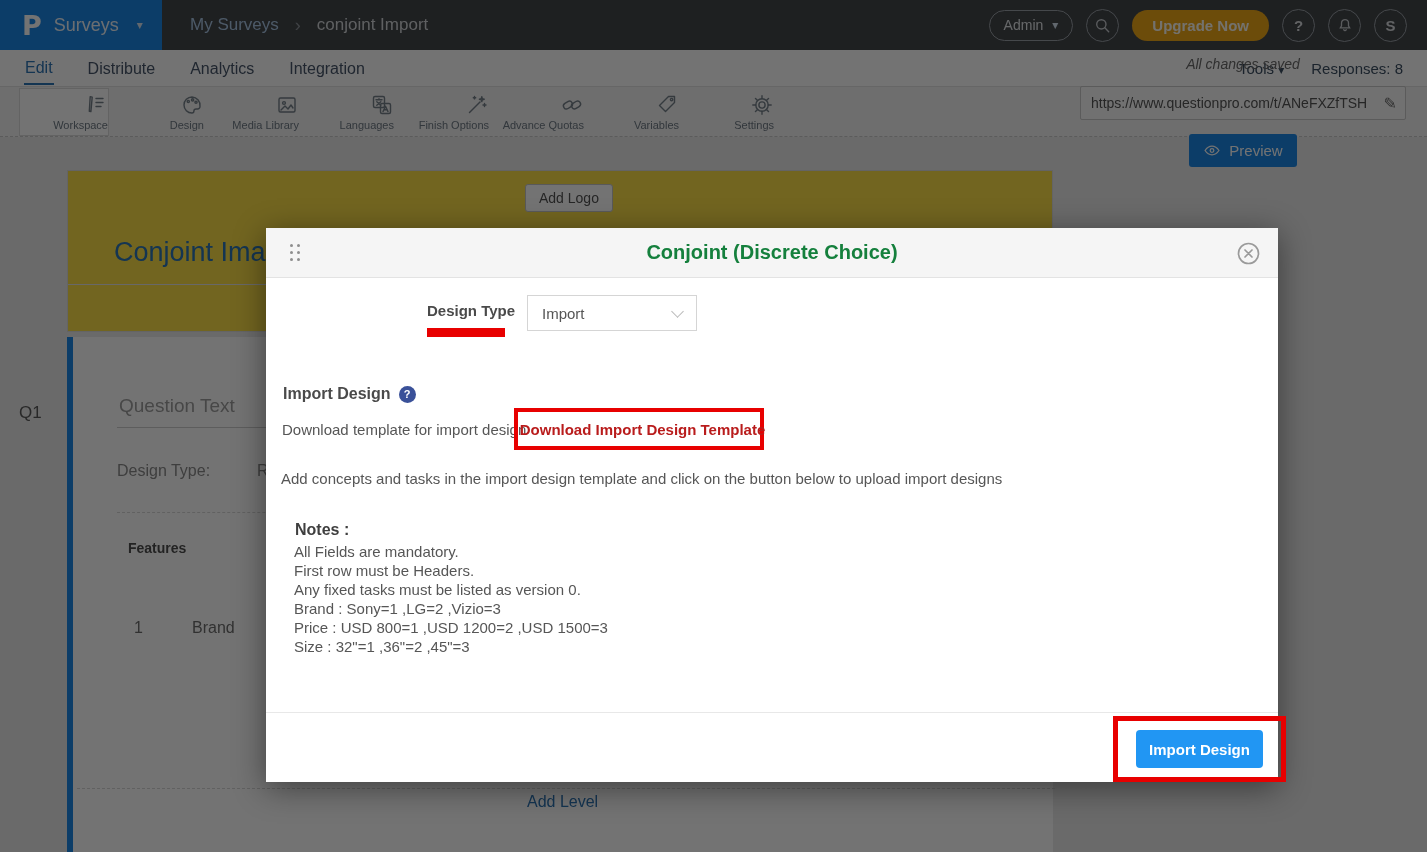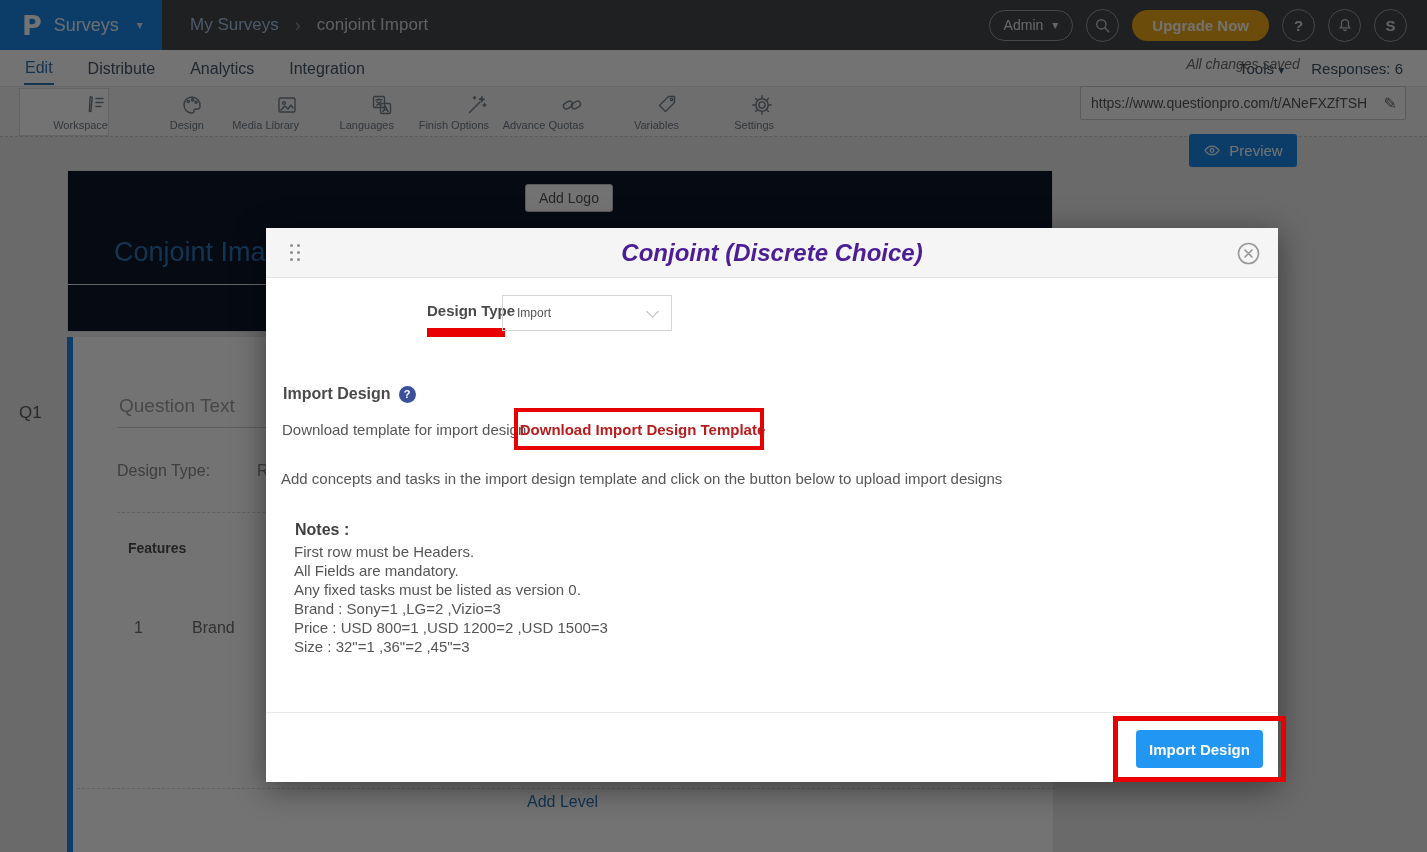--- a/index.html
+++ b/index.html
@@ -38,21 +38,21 @@
   .tool svg { stroke:#75808a; fill:none; stroke-width:1.4; stroke-linecap:round; stroke-linejoin:round; }
   .tool-label { font-size:11px; color:#6f7a85; }
   .toolbar-right { margin-left:auto; display:flex; align-items:center; gap:14px; padding-right:21px;flex-direction:column; }
   .saved { font-style:italic; font-size:14px; color:#6a6a6a; }
   .url-box { width:326px; height:34px; background:#fbfbfb; border:1px solid #c9c9c9; border-radius:2px; display:flex; align-items:center; padding:0 8px 0 10px; }
   .url-box input { border:none; outline:none; background:transparent; font-size:14px; color:#555; flex:1; font-family:"Liberation Sans",sans-serif; }
   .pencil { color:#6a6a6a; font-size:16px; cursor:pointer; font-family:"DejaVu Sans",sans-serif; }
   .preview-btn { height:33px; background:#1b87e6; border:none; border-radius:3px; color:#fff; font-size:15px; display:flex; align-items:center; gap:8px; padding:0 14px; cursor:pointer; }
 
   
-  .card-header { position:absolute; left:67px; top:170px; width:986px; height:162px; background:#0f172a; border:1px solid #ddd; }
+  .card-header { position:absolute; left:67px; top:170px; width:986px; height:162px; background:#fde047; border:1px solid #ddd; }
   .add-logo { position:absolute; left:457px; top:13px; height:28px; padding:0 13px; background:#fff; border:1px solid #c6c6c6; border-radius:3px; font-size:14px; color:#555; cursor:pointer; }
   .survey-title { position:absolute; left:46px; top:66px; font-size:27px; color:#2e75b5; white-space:nowrap; }
   .card-header .hr { position:absolute; left:0; top:113px; width:100%; border-top:1px solid #e7e7e7; }
   .qcode { position:absolute; left:19px; top:403px; font-size:17px; color:#5a5a5a; }
   .card-question { position:absolute; left:67px; top:337px; width:986px; height:515px; background:#fff; border-left:6px solid #1b87e6; }
   .qtext-input { position:absolute; left:44px; top:52px; width:580px; border:none; border-bottom:1px solid #cfcfcf; font-size:19px; color:#555; padding:6px 2px 10px; outline:none; background:transparent; font-family:"Liberation Sans",sans-serif; }
   .qtext-input::placeholder { color:#9e9e9e; }
   .dtype-label { position:absolute; left:44px; top:125px; font-size:16px; color:#8a8a8a; }
   .dtype-value { position:absolute; left:184px; top:125px; font-size:16px; color:#8a8a8a; }
   .q-hr1 { position:absolute; left:44px; top:175px; width:930px; border-top:1px dashed #d8d8d8; }
@@ -61,28 +61,28 @@
   .feat-name { position:absolute; left:119px; top:282px; font-size:16px; color:#6e6e6e; }
   .q-hr2 { position:absolute; left:4px; top:451px; width:978px; border-top:1px dashed #d8d8d8; }
   .add-level { position:absolute; left:454px; top:456px; font-size:16px; color:#2e75b5; cursor:pointer; }
 
   
   .overlay { position:absolute; inset:0; background:rgba(0,0,0,0.55); z-index:50; }
 
   
   .modal { position:absolute; left:266px; top:228px; width:1012px; height:554px; background:#fff; z-index:100; box-shadow:0 6px 30px rgba(0,0,0,0.45); }
   .modal-header { position:relative; height:50px; background:#f5f5f5; border-bottom:1px solid #e3e3e3; display:flex; align-items:center; justify-content:center; }
-  .modal-title { font-size:24px; font-weight:bold; color:#4c1d95;font-style:italic; }
+  .modal-title { font-size:20px; font-weight:bold; color:#15803d; }
   .drag-handle { position:absolute; left:24px; top:16px; display:grid; grid-template-columns:3px 3px; grid-auto-rows:3px; gap:4px; cursor:grab; }
   .drag-handle i { width:3px; height:3px; border-radius:50%; background:#8e8e8e; }
   .modal-close { position:absolute; right:18px; top:14px; cursor:pointer; line-height:0; }
 
   .dt-row-label { position:absolute; left:161px; top:74px; font-size:15px; font-weight:bold; color:#4a4a4a; }
   .red-underline { position:absolute; left:161px; top:100px; width:78px; height:9px; background:#e80000; }
-  .select { position:absolute; left:236px; top:67px; width:170px; height:36px; border:1px solid #d5d5d5; display:flex; align-items:center; padding:0 14px; font-size:12px; color:#555; cursor:pointer; }
+  .select { position:absolute; left:261px; top:67px; width:170px; height:36px; border:1px solid #d5d5d5; display:flex; align-items:center; padding:0 14px; font-size:15px; color:#555; cursor:pointer; }
   .select-chevron { position:absolute; right:14px; top:11px; width:9px; height:9px; border-right:1.5px solid #b9b9b9; border-bottom:1.5px solid #b9b9b9; transform:rotate(45deg); }
 
   .section-heading { position:absolute; left:17px; top:157px; font-size:16px; font-weight:bold; color:#4a4a4a; display:flex; align-items:center; gap:8px; }
   .q-circle { width:17px; height:17px; border-radius:50%; background:#3a5199; color:#fff; font-size:11px; font-weight:bold; display:inline-flex; align-items:center; justify-content:center; cursor:pointer; }
   .dl-hint { position:absolute; left:16px; top:193px; font-size:15px; color:#565656; }
   .red-box-download { position:absolute; left:248px; top:180px; width:250px; height:42px; border:4px solid #e80000; display:flex; align-items:center; justify-content:center; gap:7px; }
   .dl-link { font-size:15px; font-weight:bold; color:#b91c1c; cursor:pointer; text-decoration:none; white-space:nowrap; }
   .instructions { position:absolute; left:15px; top:242px; font-size:15px; color:#565656; }
   .notes-heading { position:absolute; left:29px; top:293px; font-size:16px; font-weight:bold; color:#3f3f3f; }
   .notes { position:absolute; left:28px; top:314px; font-size:15px; color:#565656; line-height:19px; }
@@ -137,21 +137,21 @@
     </div>
   </div>
 
   <div class="menubar">
     <span class="tab active">Edit</span>
     <span class="tab">Distribute</span>
     <span class="tab">Analytics</span>
     <span class="tab">Integration</span>
     <span class="menubar-right">
       <span class="tools"><span>Tools</span> <span class="caret">▾</span></span>
-      <span class="responses">Responses: 6</span>
+      <span class="responses">Responses: 8</span>
     </span>
   </div>
 
   <div class="toolbar">
     <div class="tools-strip">
       <div class="tool active">
         <svg width="24" height="24" viewBox="0 0 24 24">
             <path d="M6.2 3.6l2 .5-1.3 14.5-1.6-.3z"></path>
             <path d="M12 5.5h7M12 9.5h7M12 13.5h5"></path>
           </svg>
@@ -288,22 +288,22 @@
       <svg width="16" height="16" viewBox="0 0 18 18" style="stroke:#76838f;fill:none;stroke-width:1.6;stroke-linecap:round;stroke-linejoin:round">
           <path d="M9 2.5v7.5M5.8 7l3.2 3.2L12.2 7M3 12.5v3h12v-3"></path>
         </svg>
       <a class="dl-link">Download Import Design Template</a>
     </div>
 
     <div class="instructions">Add concepts and tasks in the import design template and click on the button below to upload import designs</div>
 
     <div class="notes-heading">Notes :</div>
     <div class="notes">
+      <div>All Fields are mandatory.</div>
       <div>First row must be Headers.</div>
-      <div>All Fields are mandatory.</div>
       <div>Any fixed tasks must be listed as version 0.</div>
       <div>Brand : Sony=1 ,LG=2 ,Vizio=3</div>
       <div>Price : USD 800=1 ,USD 1200=2 ,USD 1500=3</div>
       <div>Size : 32"=1 ,36"=2 ,45"=3</div>
     </div>
 
     <div class="footer-hr"></div>
     <div class="red-box-import">
       <button class="import-btn">Import Design</button>
     </div>

